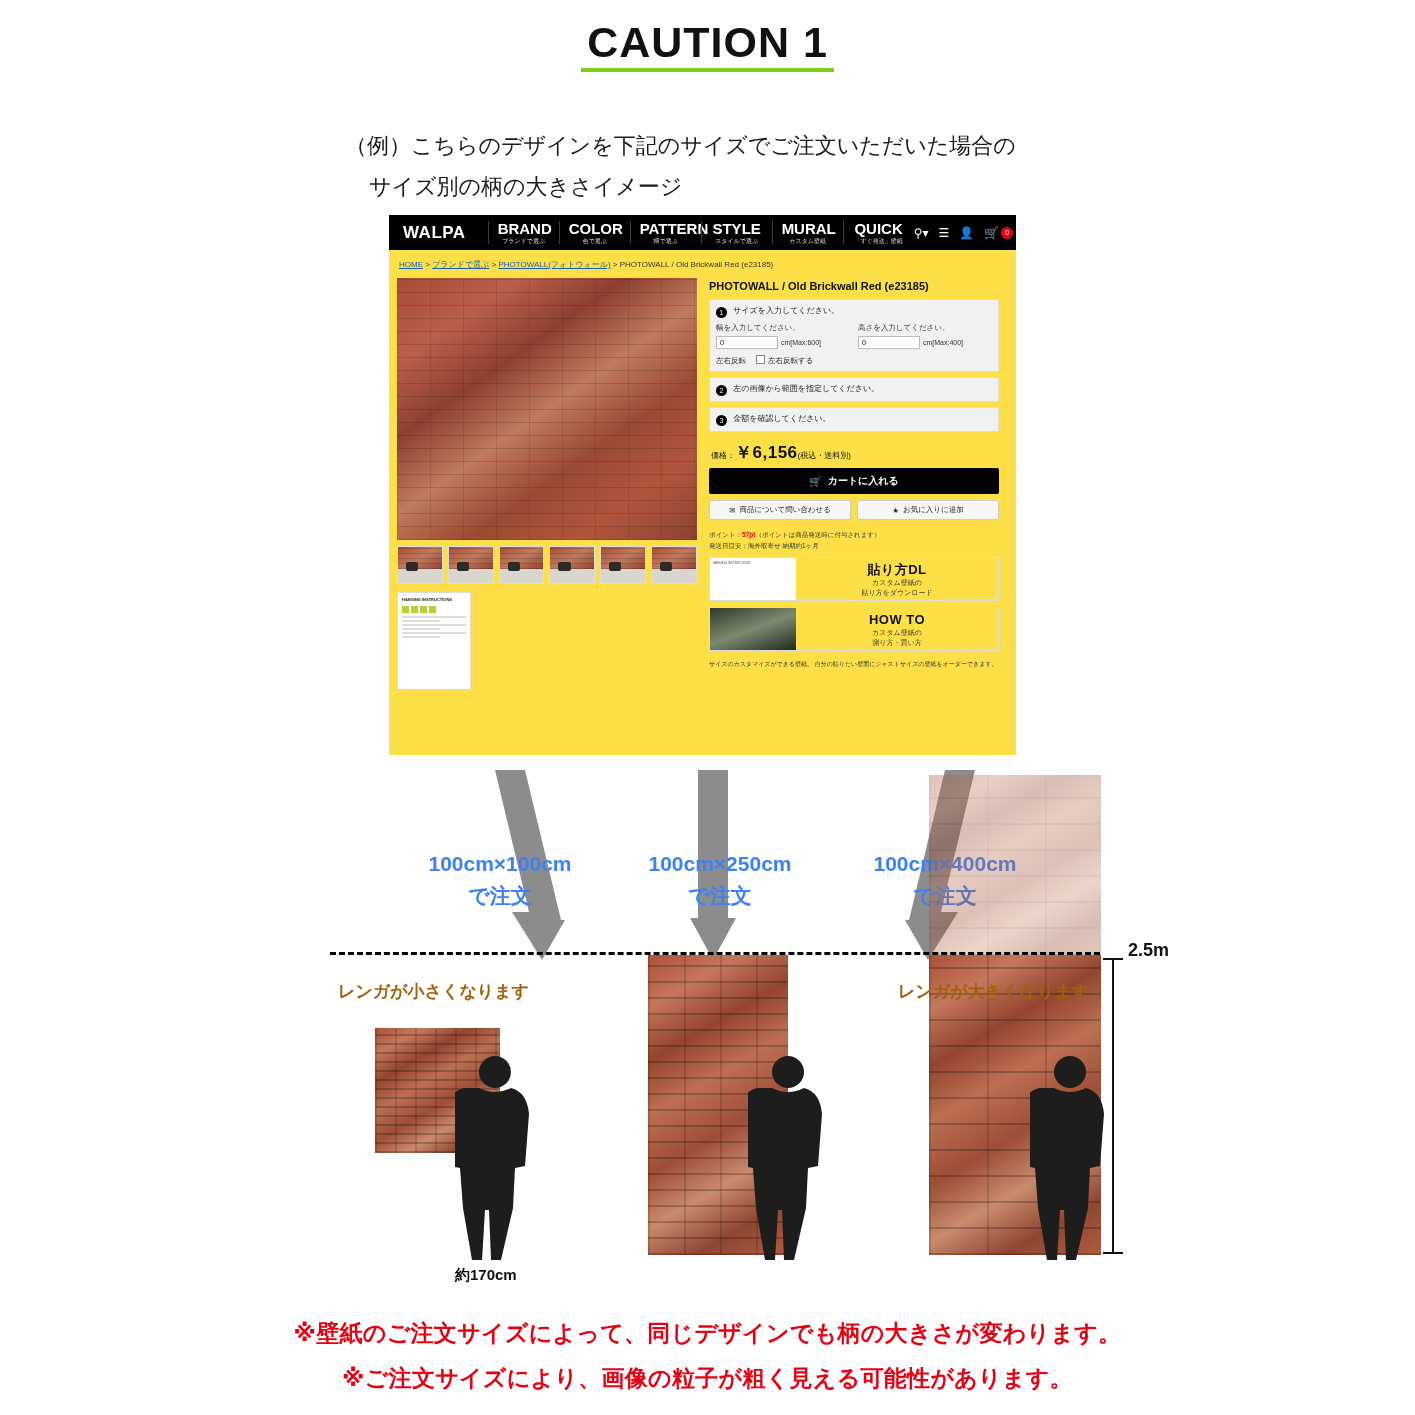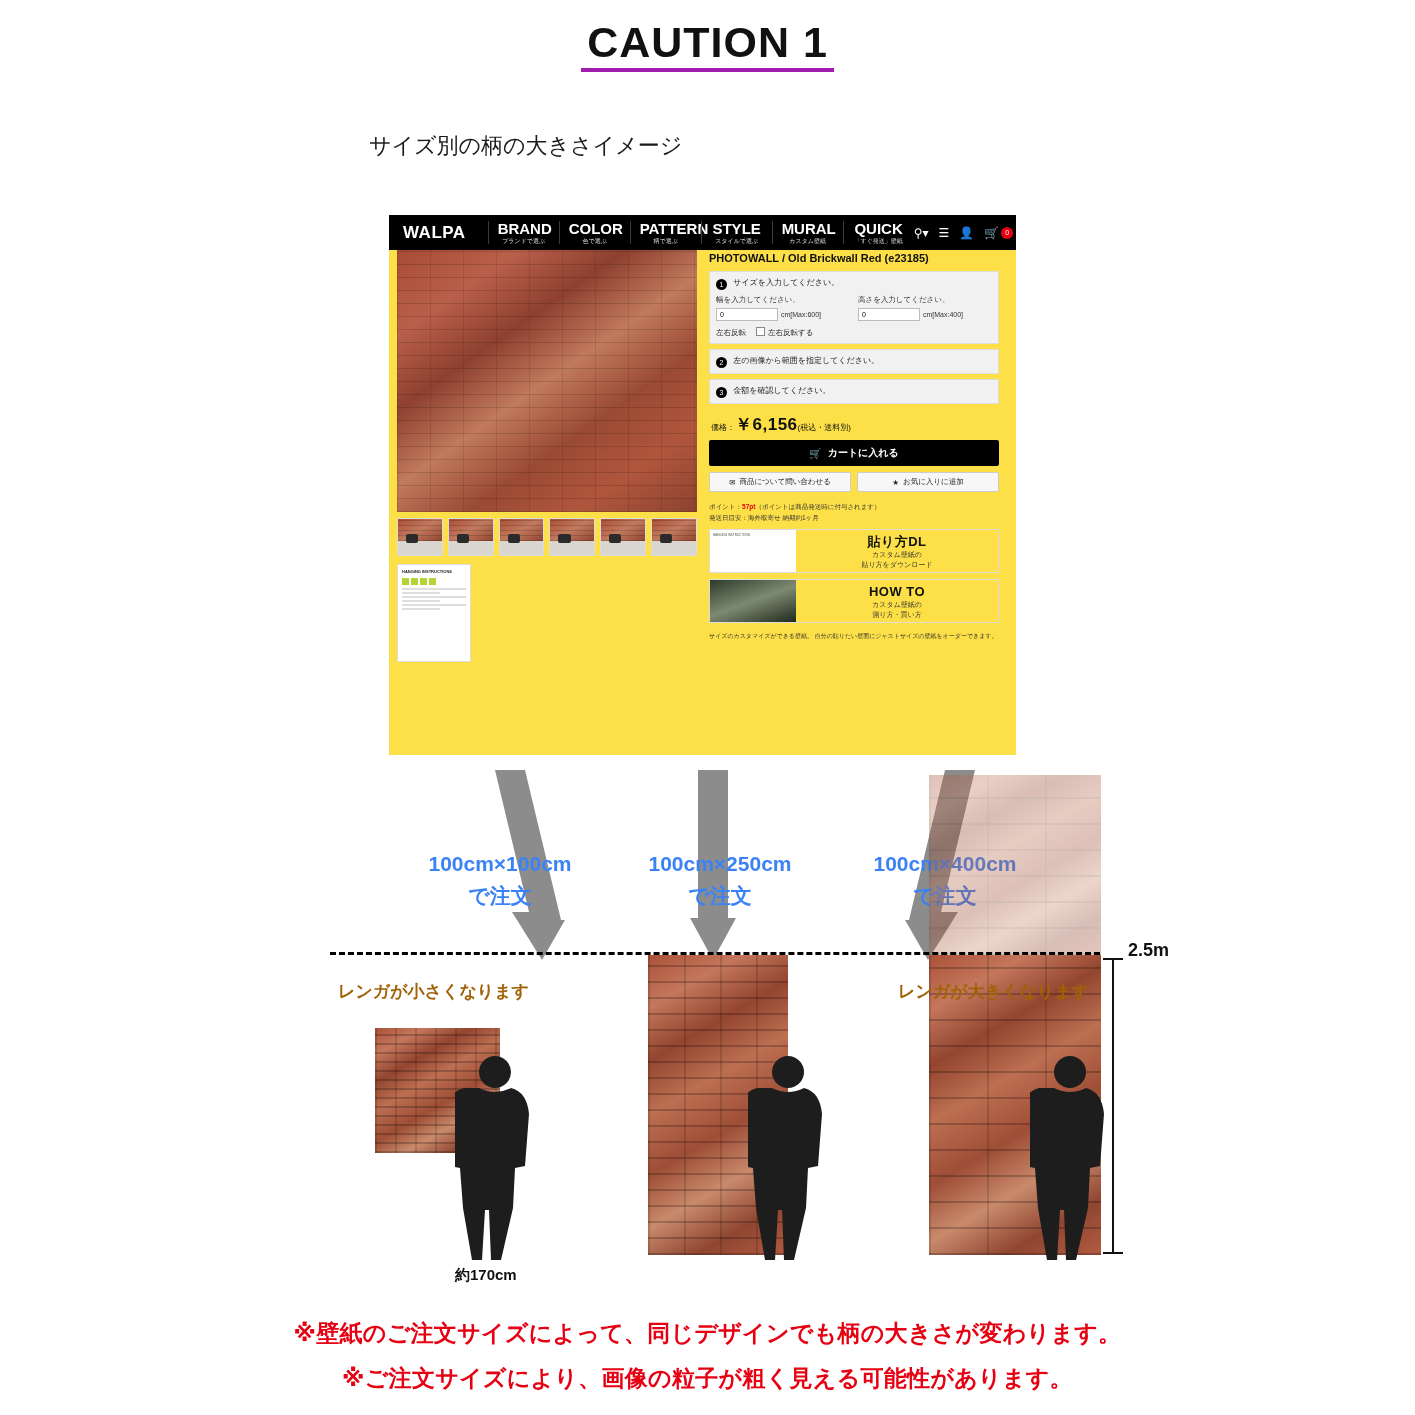--- a/index.html
+++ b/index.html
@@ -6,21 +6,21 @@
   body{
     width:1415px;height:1415px;background:#ffffff;position:relative;
     font-family:"Liberation Sans","DejaVu Sans",sans-serif;
     color:#111;overflow:hidden;
   }
   
   .caution-title{
     position:absolute;top:18px;left:0;width:100%;text-align:center;
     font-size:43px;font-weight:bold;letter-spacing:1px;
   }
-  .caution-title span{border-bottom:4px solid #a21caf;padding:0 6px 2px 6px;}
+  .caution-title span{border-bottom:4px solid #84cc16;padding:0 6px 2px 6px;}
 
   .lead{
     position:absolute;top:126px;left:345px;width:900px;
     font-size:22px;line-height:1.85;color:#1a1a1a;
   }
   .lead .l2{display:block;padding-left:24px;}
 
   
   .shot{
     position:absolute;left:389px;top:215px;width:627px;height:540px;
@@ -186,20 +186,21 @@
   }
 </style>
 </head>
 <body>
 
 <div class="caution-title">
   <span>CAUTION 1</span>
 </div>
 
 <div class="lead">
+  <span>（例）こちらのデザインを下記のサイズでご注文いただいた場合の</span>
   <span class="l2">サイズ別の柄の大きさイメージ</span>
 </div>
 
 <div class="shot">
 
   <div class="shot-header">
     <div class="brand">WALPA</div>
 
     <div class="navitem">
       <span class="n1">BRAND</span>
@@ -230,20 +231,29 @@
       <span class="hdr-ic">⚲▾</span>
       <span class="hdr-ic">☰</span>
       <span class="hdr-ic">👤</span>
       <span class="cart-wrap">
         <span class="hdr-ic">🛒</span>
         <span class="cart-badge">0</span>
       </span>
     </div>
   </div>
 
+  <div class="breadcrumb">
+    <a>HOME</a>
+    &gt;
+    <a>ブランドで選ぶ</a>
+    &gt;
+    <a>PHOTOWALL(フォトウォール)</a>
+    &gt;
+    <span>PHOTOWALL / Old Brickwall Red (e23185)</span>
+  </div>
 
   <div class="shot-body">
 
     <div class="gallery">
       <div class="main-img"></div>
 
       <div class="thumbs">
         <div class="thumb">
           <div class="wall"></div>
           <div class="floor"></div>

